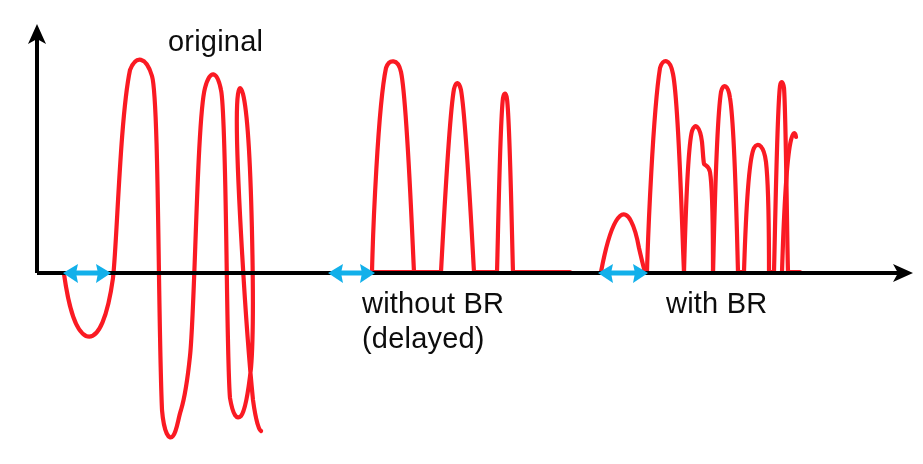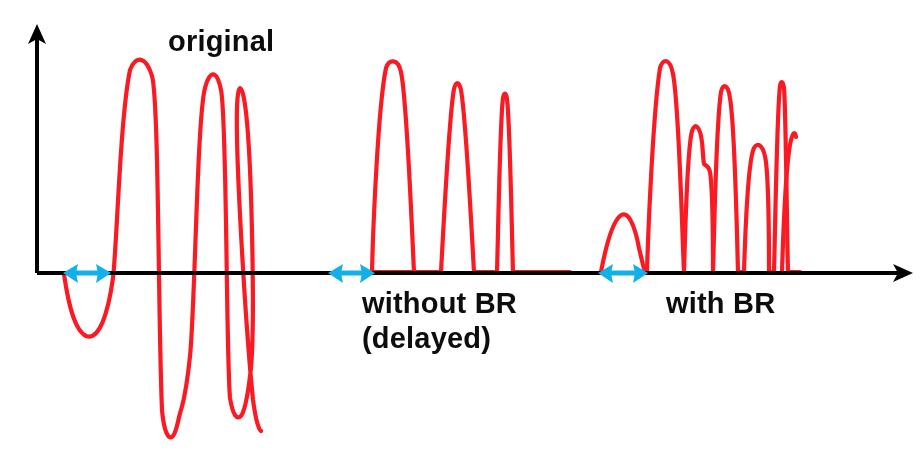--- a/index.html
+++ b/index.html
@@ -9,21 +9,20 @@
   }
   body {
     font-family: "Liberation Sans", sans-serif;
   }
   #figure-root {
     position: relative;
     width: 923px;
     height: 456px;
     background: #ffffff;
     overflow: hidden;
-    font-weight: bold;
   }
   #figure-svg {
     display: block;
     width: 923px;
     height: 464px;
   }
   .axis-line {
     stroke: #000000;
     stroke-width: 4;
     fill: none;

